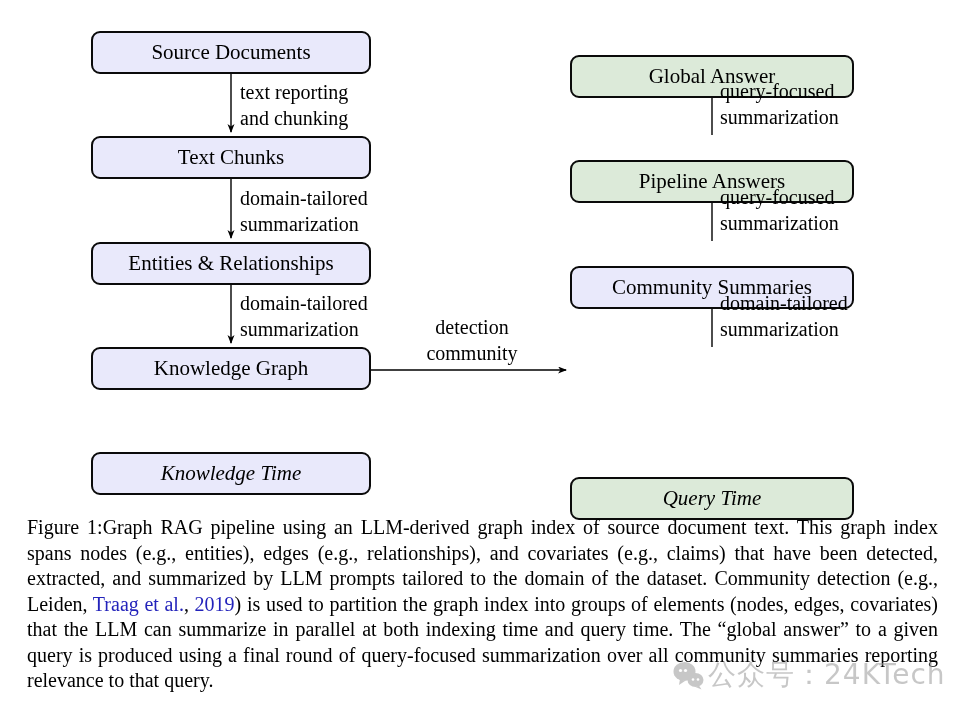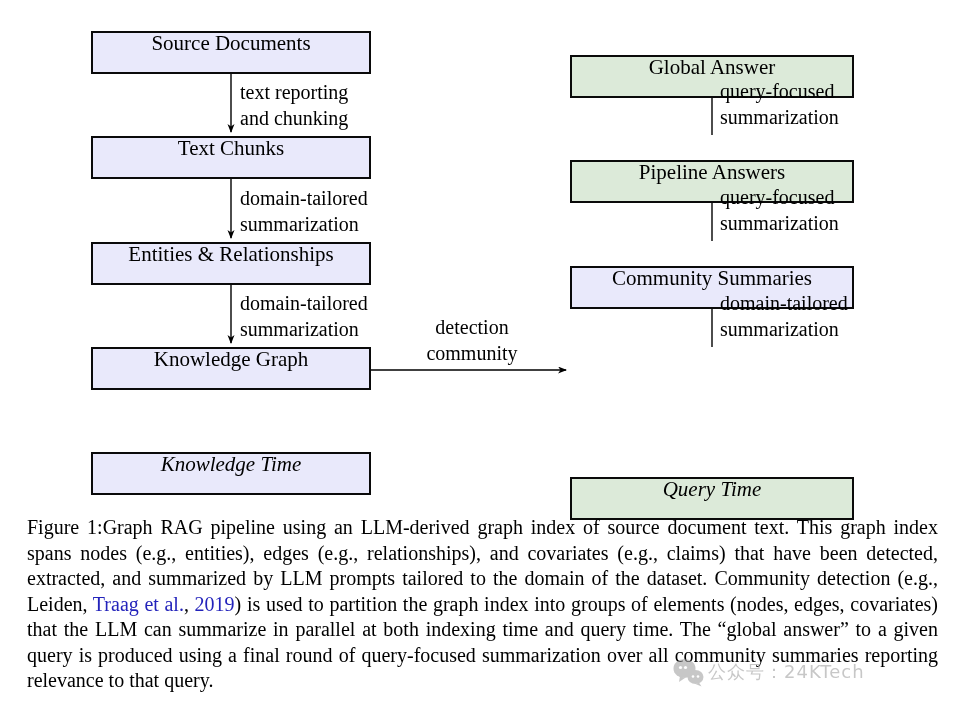--- a/index.html
+++ b/index.html
@@ -15,22 +15,22 @@
     width:966px;height:711px;
     background:#ffffff;
     font-family:"Liberation Serif","DejaVu Serif",serif;
     color:#000;
     overflow:hidden;
   }
   .node{
     position:absolute;
     box-sizing:border-box;
     border:2px solid var(--node-border);
-    border-radius:0;
-    display:flex;align-items:flex-start;justify-content:center;
+    border-radius:9px;
+    display:flex;align-items:center;justify-content:center;
     font-size:21px;
     line-height:1;
     white-space:nowrap;
   }
   .node.lav{background:var(--indexing-fill);}
   .node.grn{background:var(--query-fill);}
   .node.time{font-style:italic;}
   .col-left{left:91px;width:280px;height:43px;}
   .col-right{left:570px;width:284px;height:43px;margin-top:25px;}
   .edge-label{
@@ -61,21 +61,21 @@
   .cite{color:var(--link);text-decoration:none;cursor:pointer;}
   .watermark{
     position:absolute;
     left:672px;top:656px;
     display:flex;align-items:center;
     opacity:0.55;
     pointer-events:none;
   }
   .watermark-text{
     font-family:"DejaVu Sans","Liberation Sans",sans-serif;
-    font-size:18px;
+    font-size:28px;
     color:var(--watermark);
     margin-left:4px;
     white-space:nowrap;
     letter-spacing:1px;
   }
 </style>
 </head>
 <body>
 
 <div class="canvas">

